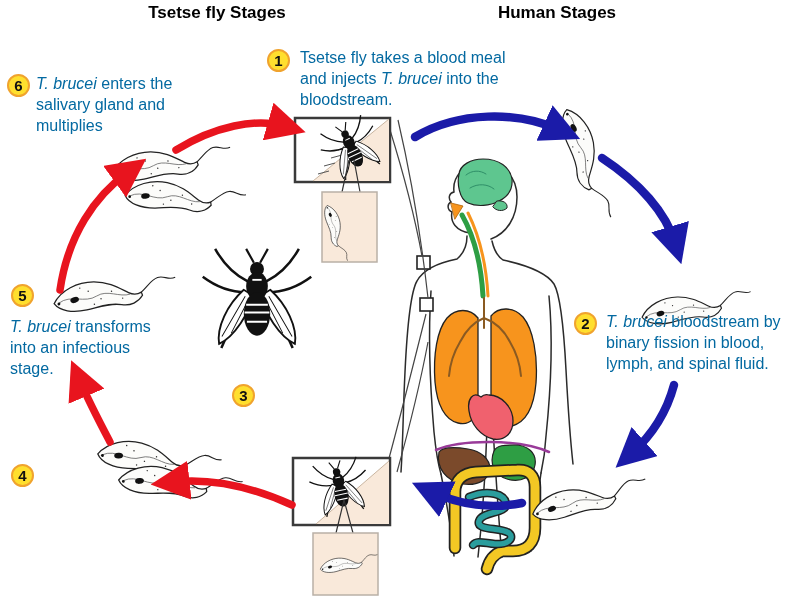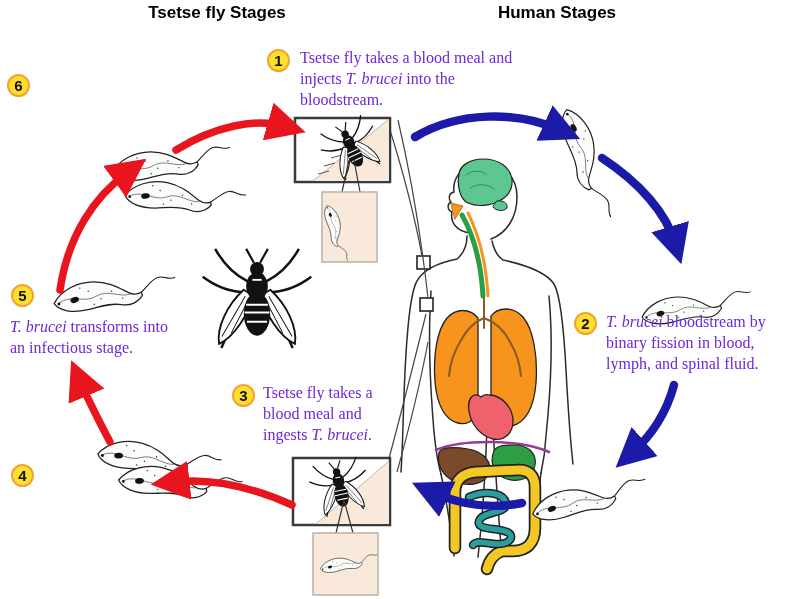--- a/index.html
+++ b/index.html
@@ -4,21 +4,21 @@
 <style>
   :root{
     --red:#e8141e; --blue:#1b1ba8;
     --badge:#ffdf2e; --badge-border:#f0a32e;
     --beige:#f9e9da;
   }
   html,body{margin:0;padding:0;}
   body{font-family:"Liberation Sans",sans-serif;background:#fff;}
   #canvas{position:relative;width:800px;height:599px;background:#fff;overflow:hidden;}
   #art{position:absolute;left:0;top:0;z-index:1;}
-  .txt{position:absolute;z-index:3;font-size:16px;line-height:21px;color:#6d28d9;font-family:Liberation Serif, serif;}
+  .txt{position:absolute;z-index:3;font-size:16px;line-height:21px;color:#0369a1;}
   .title{position:absolute;z-index:3;font-size:17px;font-weight:bold;color:#000;text-align:center;}
   .badge{position:absolute;z-index:4;width:23px;height:23px;border-radius:50%;
          background:var(--badge);border:2px solid var(--badge-border);
          display:flex;align-items:center;justify-content:center;
          font-size:15px;font-weight:bold;color:#111;box-sizing:border-box;}
   .em{font-style:italic;}
 </style>
 </head>
 <body>
 
@@ -182,32 +182,32 @@
   <div class="badge" style="left:574px;top:312px;">
       <span>2</span>
     </div>
   <div class="txt" style="left:606px;top:311px;width:196px;">
     <span class="em">T. brucei</span><span> bloodstream by binary fission in blood, lymph, and spinal fluid.</span>
   </div>
 
   <div class="badge" style="left:232px;top:384px;">
       <span>3</span>
     </div>
-  <div class="txt" style="left:263px;top:382px;width:146px;">
-    <span>Tsetse fly takes a blood meal and ingests </span><span class="em">T. brucei</span><span>.</span>
-  </div>
 
   <div class="badge" style="left:11px;top:464px;">
       <span>4</span>
     </div>
 
   <div class="badge" style="left:11px;top:284px;">
       <span>5</span>
     </div>
   <div class="txt" style="left:10px;top:316px;width:162px;">
     <span class="em">T. brucei</span><span> transforms into an infectious stage.</span>
   </div>
 
   <div class="badge" style="left:7px;top:74px;">
       <span>6</span>
     </div>
+  <div class="txt" style="left:36px;top:73px;width:150px;">
+    <span class="em">T. brucei</span><span> enters the salivary gland and multiplies</span>
+  </div>
 
 </div>
 
 </body></html>

